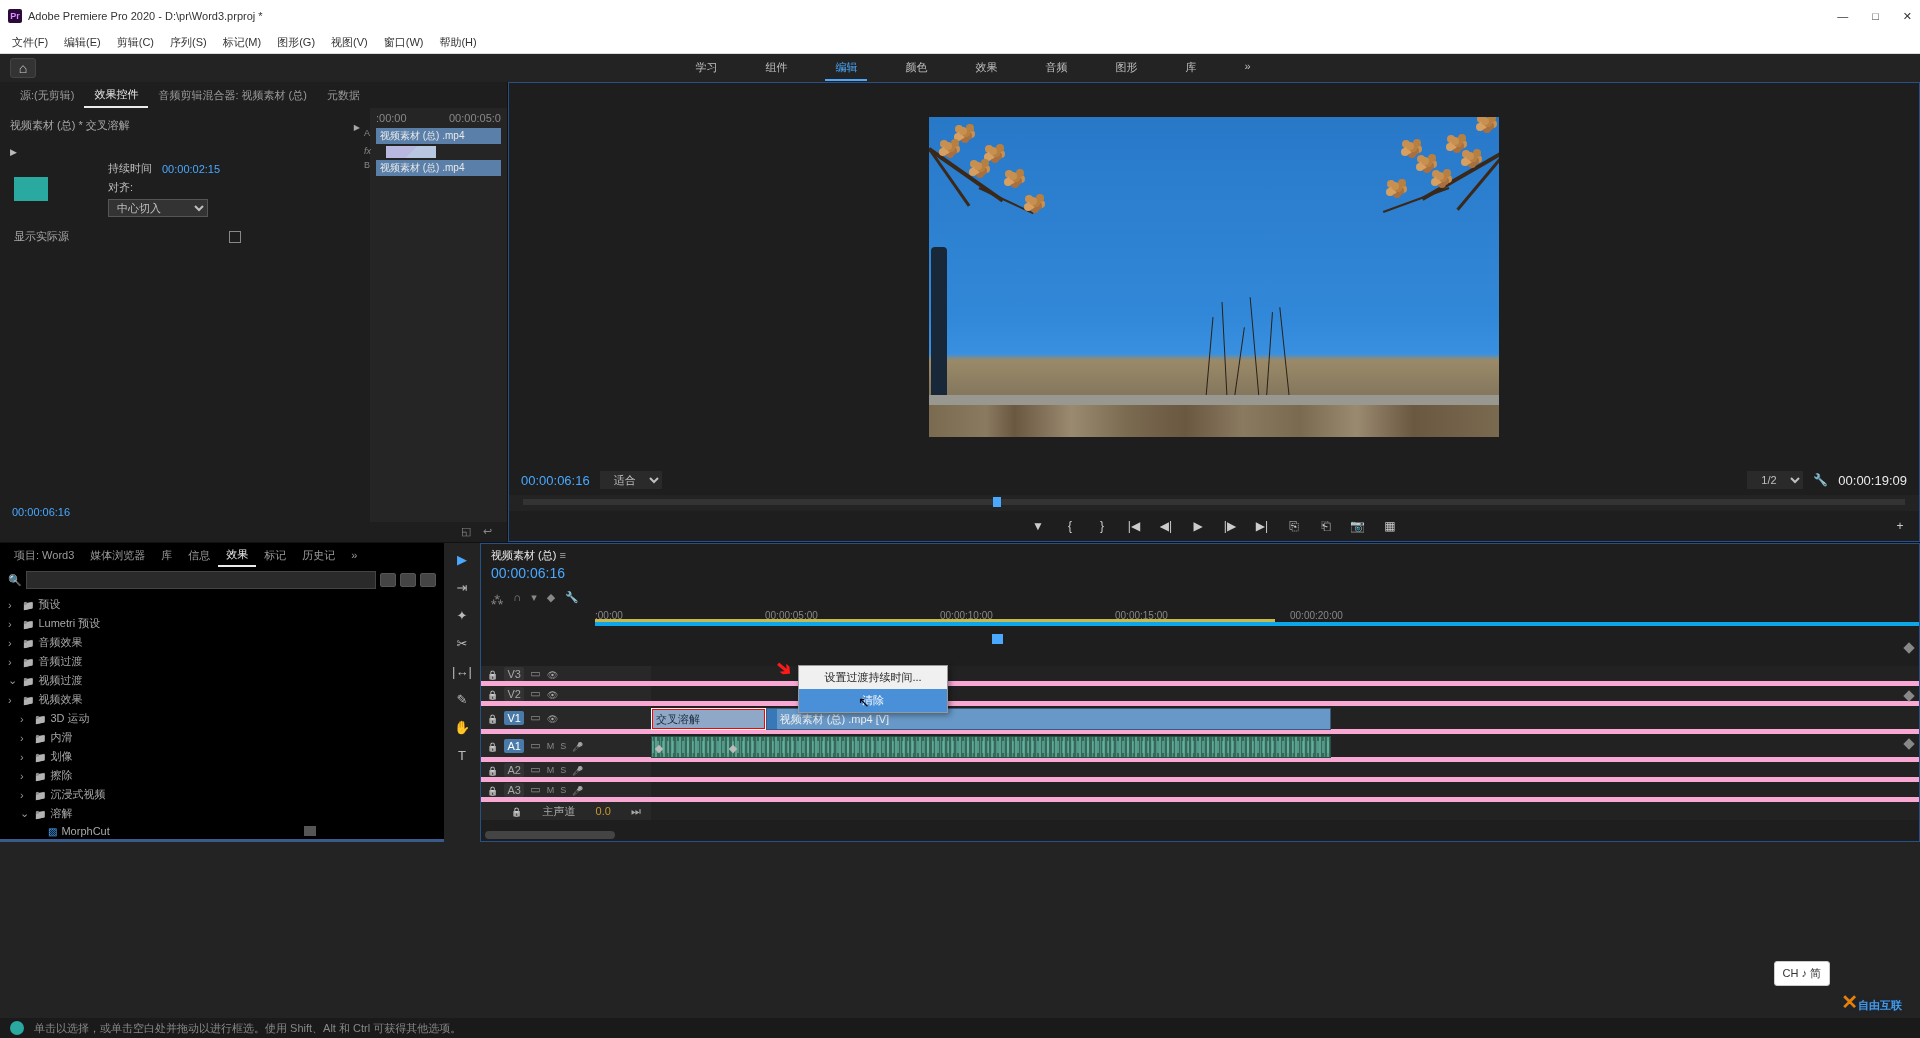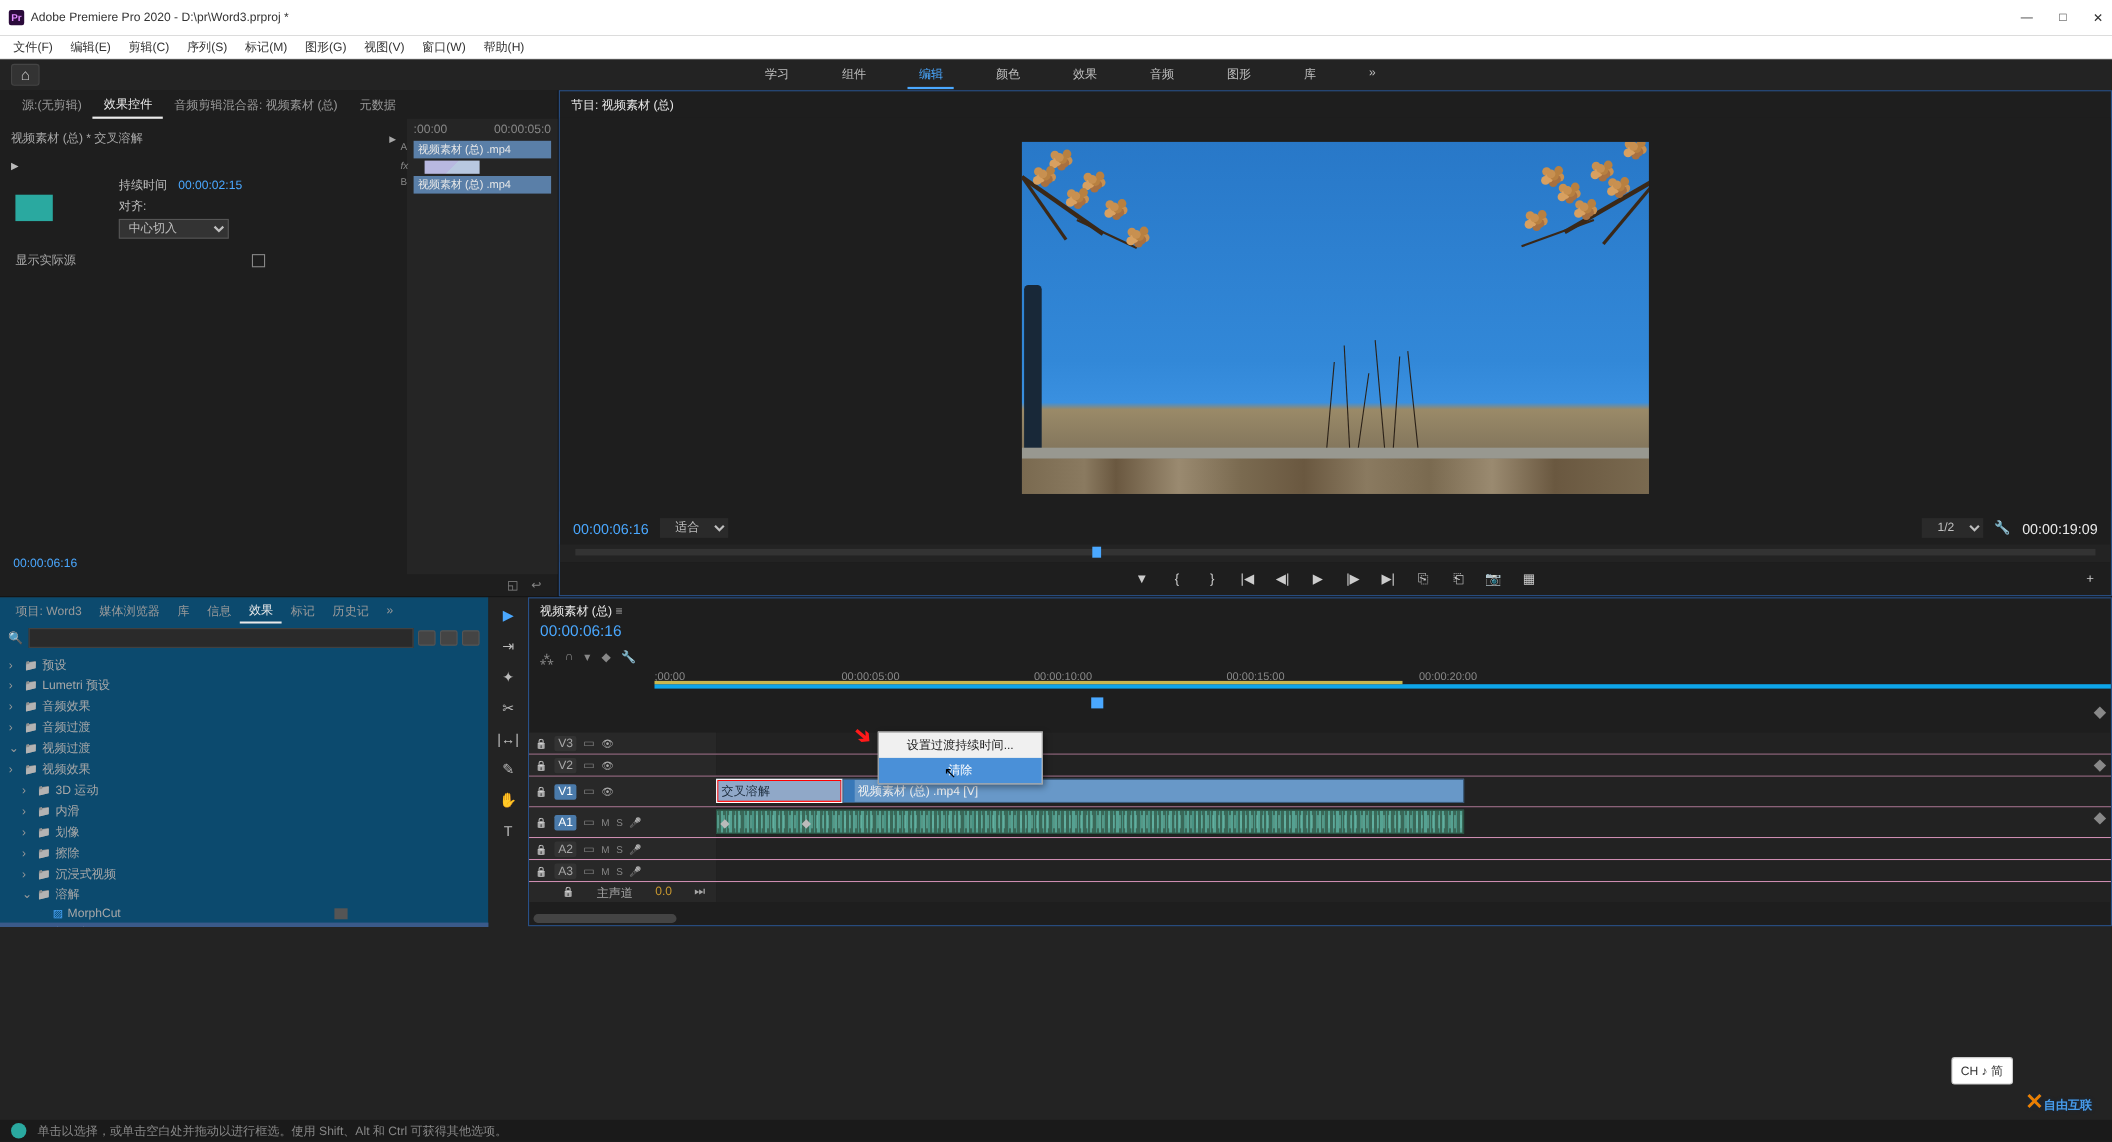--- a/index.html
+++ b/index.html
@@ -62,21 +62,21 @@
 .pc-spacer { flex: 1; }
 .pc-dur { color: #eaeaea; font-size: 13px; }
 .wrench::before { content: "🔧"; font-size: 12px; }
 .scrub-bar { height: 16px; background: #232323; padding: 4px 14px; position: relative; }
 .scrub-track { height: 6px; background: #333; position: relative; }
 .scrub-head { position: absolute; top: -2px; left: 34%; width: 8px; height: 10px; background: #4aa8ff; }
 .transport { display: flex; justify-content: center; gap: 14px; padding: 6px 10px; align-items: center; position: relative; }
 .transport .tbtn { width: 18px; height: 18px; display: flex; align-items: center; justify-content: center; color: #ccc; cursor: pointer; font-size: 12px; }
 .transport .plus { position: absolute; right: 10px; }
 .bottom { display: flex; height: 300px; border-top: 1px solid #111; }
-.project-panel { width: 444px; background: #0c4a6e; display: flex; flex-direction: column; }
+.project-panel { width: 444px; background: #000000; display: flex; flex-direction: column; }
 .pp-tabs { display: flex; gap: 0; padding: 2px 6px; height: 24px; align-items: center; overflow: hidden; }
 .pp-tabs .p-tab { padding: 3px 8px; cursor: pointer; color: #9a9a9a; font-size: 11px; white-space: nowrap; }
 .pp-tabs .p-tab.active { color: #eaeaea; border-bottom: 2px solid #eaeaea; }
 .pp-tabs .more::after { content: "»"; }
 .search-row { display: flex; align-items: center; gap: 4px; padding: 4px 8px; }
 .search-row input { flex: 1; background: #2a2a2a; border: 1px solid #444; color: #bbb; padding: 2px 6px; font-size: 11px; }
 .search-row .chip { width: 16px; height: 14px; background: #444; border: 1px solid #555; border-radius: 2px; }
 .tree { flex: 1; overflow: auto; padding: 2px 0; }
 .tree-item { display: flex; align-items: center; gap: 4px; padding: 2px 8px; cursor: pointer; }
 .tree-item .caret::before { content: "›"; display: inline-block; width: 10px; color: #999; }
@@ -95,21 +95,21 @@
 .tl-seq-name { color: #eaeaea; font-size: 11px; }
 .tl-time { color: #4aa8ff; font-size: 14px; padding: 2px 0; }
 .tl-opts { display: flex; gap: 10px; padding: 4px 10px; color: #888; font-size: 12px; }
 .tl-opts .opt { cursor: pointer; }
 .tl-ruler { height: 16px; display: flex; position: relative; margin-left: 114px; border-bottom: 4px solid #0ea5e9; }
 .tl-ruler .tick { position: absolute; font-size: 10px; color: #888; top: 0; }
 .tl-ruler .marker-range { position: absolute; bottom: 0; height: 3px; background: #c8b850; left: 0; width: 680px; }
 .tl-playhead { position: absolute; left: 402px; top: 30px; bottom: 0; width: 1px; background: #4aa8ff; z-index: 5; }
 .tl-playhead .head { position: absolute; top: -6px; left: -5px; width: 11px; height: 10px; background: #4aa8ff; }
 .tl-tracks { flex: 1; display: flex; flex-direction: column; position: relative; }
-.track { display: flex; height: 20px; border-bottom: 1px solid #f9a8d4; }
+.track { display: flex; height: 20px; border-bottom: 5px solid #f9a8d4; }
 .track.v1 { height: 28px; }
 .track.a1 { height: 28px; }
 .track-header { width: 170px; display: flex; align-items: center; gap: 6px; padding: 0 6px; background: #282828; font-size: 10px; }
 .track-header .lock::before { content: "🔒"; font-size: 9px; filter: grayscale(1); }
 .track-header .label { width: 20px; height: 14px; background: #333; display: flex; align-items: center; justify-content: center; border-radius: 2px; }
 .track-header .label.active { background: #4a7aaa; color: #fff; }
 .track-header .togg::before { content: "▭"; color: #888; }
 .track-header .eye::before { content: "👁"; font-size: 9px; filter: grayscale(1); }
 .track-header .m, .track-header .s { font-size: 9px; color: #888; }
 .track-header .mic::before { content: "🎤"; font-size: 9px; filter: grayscale(1); }
@@ -242,23 +242,20 @@
         </div>
       </div>
     </div>
     <div class="ec-bottom-bar">
       <span class="ico">◱</span>
       <span class="ico">↩</span>
     </div>
   </div>
 
   <div class="right-panel">
-    <div class="program-tabs">
-      <span class="p-tab menu-eq">节目: 视频素材 (总)</span>
-    </div>
     <div class="video-preview">
       <div class="video-frame">
         <div class="tree-left">
           <div class="branch" style="left:30px;top:50px;width:90px;height:4px;transform:rotate(35deg);"></div>
           <div class="branch" style="left:30px;top:50px;width:70px;height:3px;transform:rotate(55deg);"></div>
           <div class="branch" style="left:80px;top:90px;width:60px;height:2px;transform:rotate(25deg);"></div>
           <div class="leaves-cluster" style="left:60px;top:30px;"></div>
           <div class="leaves-cluster" style="left:90px;top:50px;"></div>
           <div class="leaves-cluster" style="left:110px;top:75px;"></div>
           <div class="leaves-cluster" style="left:130px;top:100px;"></div>

